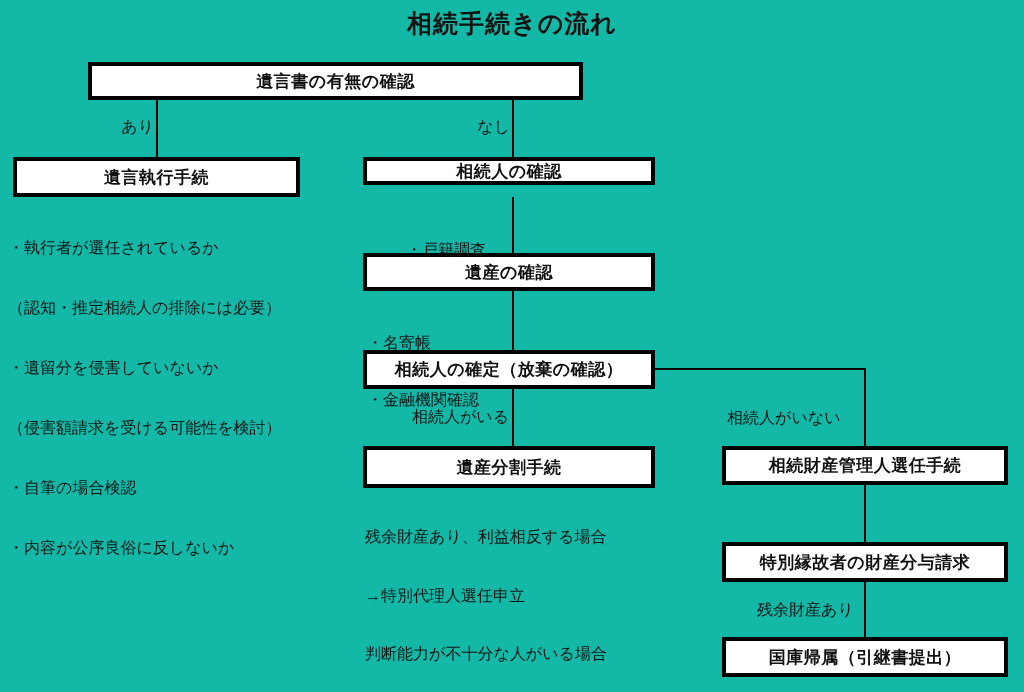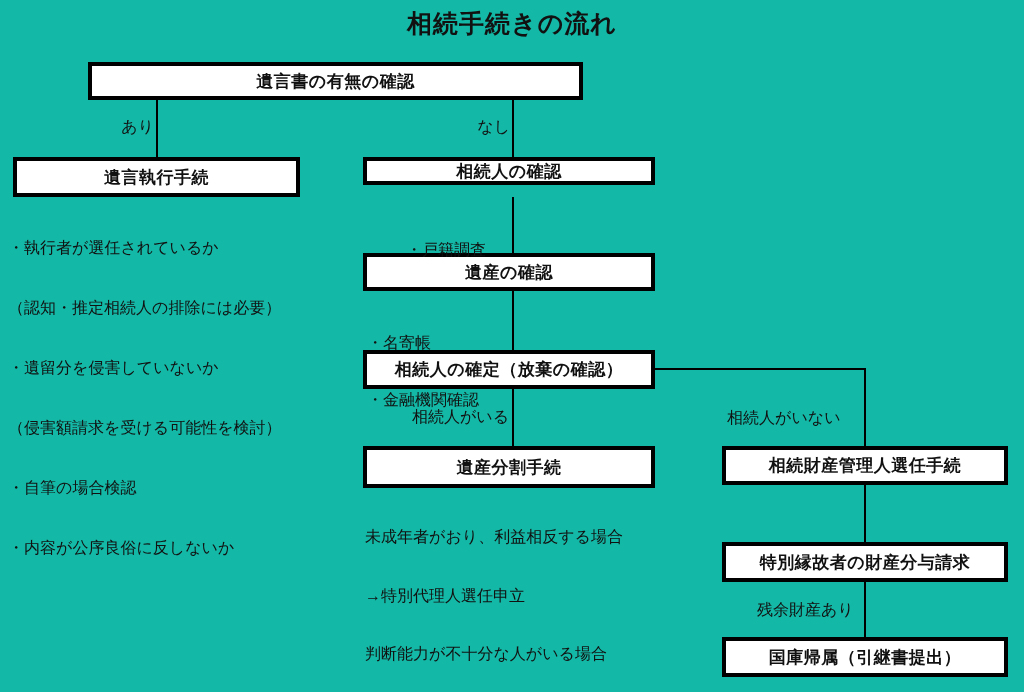--- a/index.html
+++ b/index.html
@@ -94,21 +94,21 @@
   <div class="notes" style="left:367px; top:200px;margin-left:39px;">
     <div>・戸籍調査</div>
   </div>
 
   <div class="notes" style="left:367px; top:295px; line-height:19px;">
     <div>・名寄帳</div>
     <div>・金融機関確認</div>
   </div>
 
   <div class="notes tight" style="left:365px; top:488px;">
-    <div>未成年者がおり、利益相反する場合</div>
+    <div>残余財産あり、利益相反する場合</div>
     <div>→特別代理人選任申立</div>
     <div>判断能力が不十分な人がいる場合</div>
     
     
     
     
     
     
     
   </div>

